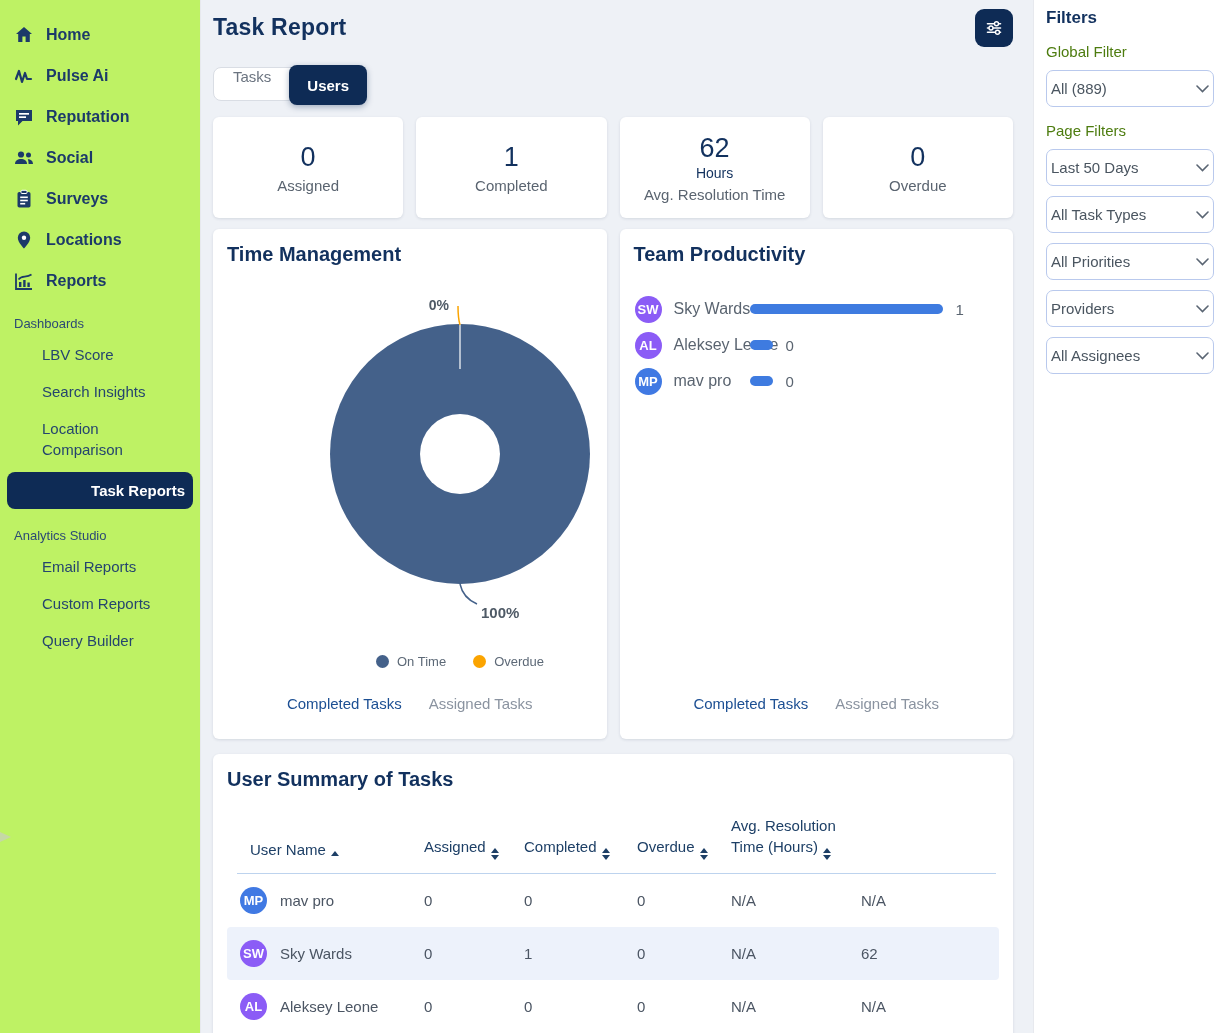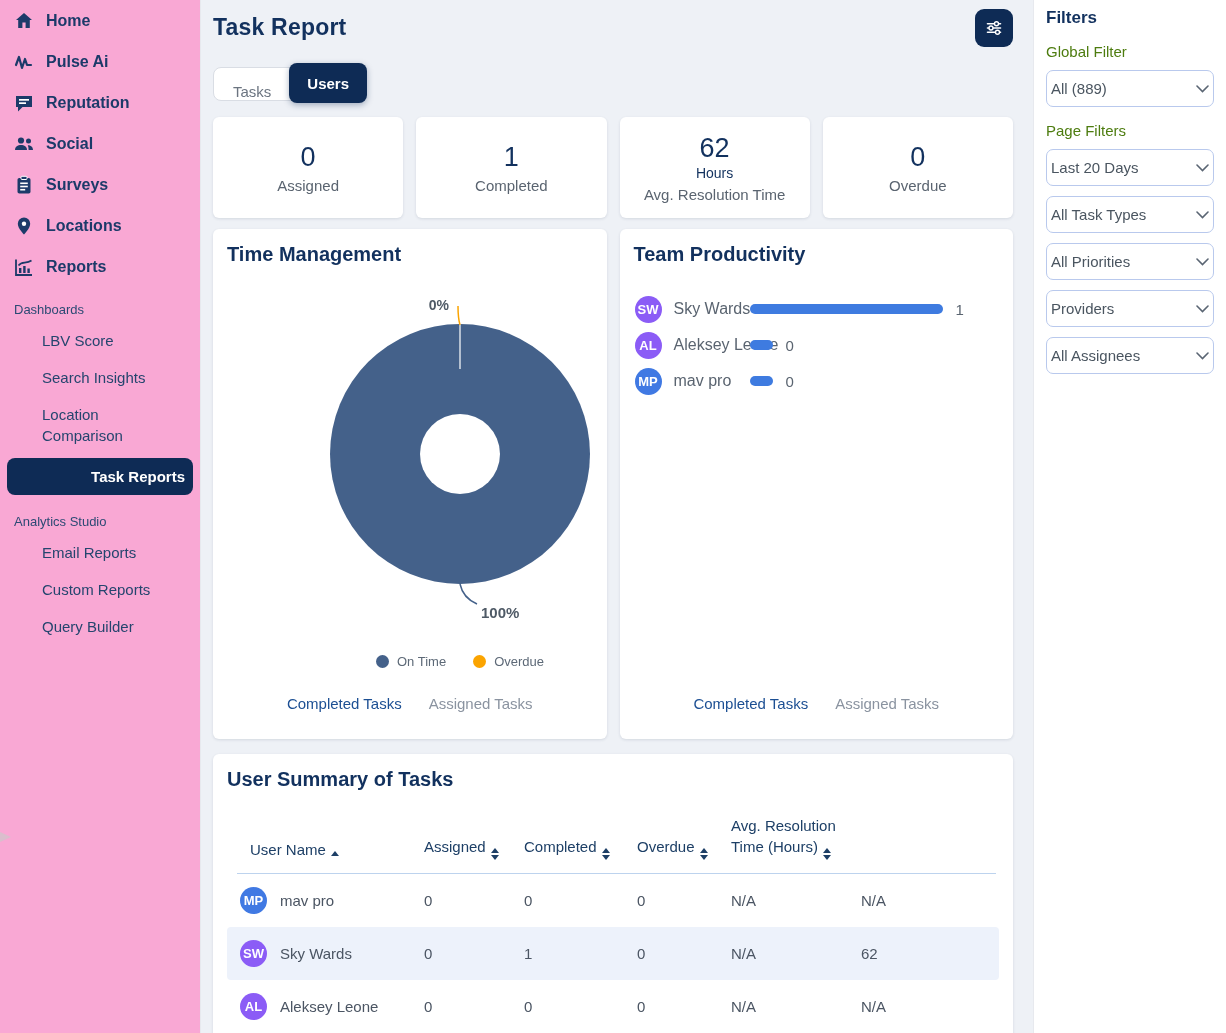--- a/index.html
+++ b/index.html
@@ -5,22 +5,22 @@
   * { margin:0; padding:0; box-sizing:border-box; }
   html,body { width:1226px; height:1033px; overflow:hidden; }
   body {
     font-family:"Liberation Sans", sans-serif;
     background:#eef1f6;
     display:flex;
     color:#12315e;
   }
   
   .sidebar {
-    width:201px; flex-shrink:0; background:#f9a8d4;
-    border-right:1px solid #e7e9ee; padding-top:0;
+    width:201px; flex-shrink:0; background:#bef264;
+    border-right:1px solid #e7e9ee; padding-top:14px;
     position:relative;
   }
   .nav-item {
     display:flex; align-items:center; gap:12px;
     height:41px; padding-left:14px;
     color:#1c3a69; font-size:16px; font-weight:700; cursor:pointer;
   }
   .nav-item svg { width:20px; height:20px; flex-shrink:0; }
   .group-label { font-size:13px; color:#2c4a74; padding:15px 0 5px 14px; }
   .sub-item {
@@ -38,21 +38,21 @@
   }
   
   .main { flex:1; padding:0 20px 0 12px; position:relative; }
   .page-head { display:flex; justify-content:space-between; align-items:flex-start; padding-top:14px; }
   .page-title { font-size:23px; font-weight:700; color:#12315e; letter-spacing:.2px; }
   .filter-btn {
     width:38px; height:38px; background:#0e2b55; border:none; border-radius:9px;
     display:flex; align-items:center; justify-content:center; cursor:pointer; margin-top:-5px;
   }
   .tab-group {
-    display:inline-flex; align-items:flex-end; margin-top:20px;
+    display:inline-flex; align-items:flex-start; margin-top:20px;
     background:#fff; border:1px solid #d9dde4; border-radius:8px; height:34px;
   }
   .tab-tasks { padding:0 19px; color:#6b7480; font-size:15px; cursor:pointer; }
   .tab-users {
     background:#0e2b55; color:#fff; font-size:15px; font-weight:700;
     height:40px; margin:-3px -1px; padding:0 18px; border-radius:8px;
     display:flex; align-items:center; cursor:pointer;
     box-shadow:0 2px 6px rgba(13,43,85,.35);
   }
   
@@ -396,21 +396,21 @@
   <h2 class="filters-title">Filters</h2>
   <div class="filter-label">Global Filter</div>
   <div class="dd">
     <span>All (889)</span>
     <svg width="13" height="8" viewBox="0 0 13 8">
         <path d="M1 1l5.5 5.5L12 1" fill="none" stroke="#5a6573" stroke-width="1.6" stroke-linecap="round"></path>
       </svg>
   </div>
   <div class="filter-label">Page Filters</div>
   <div class="dd">
-    <span>Last 20 Days</span>
+    <span>Last 50 Days</span>
     <svg width="13" height="8" viewBox="0 0 13 8">
         <path d="M1 1l5.5 5.5L12 1" fill="none" stroke="#5a6573" stroke-width="1.6" stroke-linecap="round"></path>
       </svg>
   </div>
   <div class="dd">
     <span>All Task Types</span>
     <svg width="13" height="8" viewBox="0 0 13 8">
         <path d="M1 1l5.5 5.5L12 1" fill="none" stroke="#5a6573" stroke-width="1.6" stroke-linecap="round"></path>
       </svg>
   </div>

